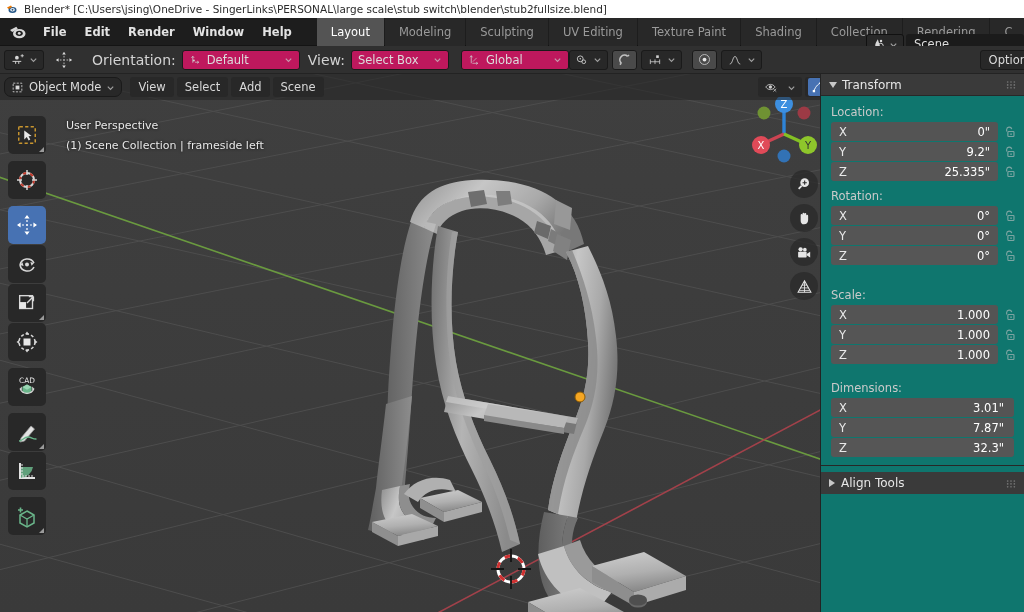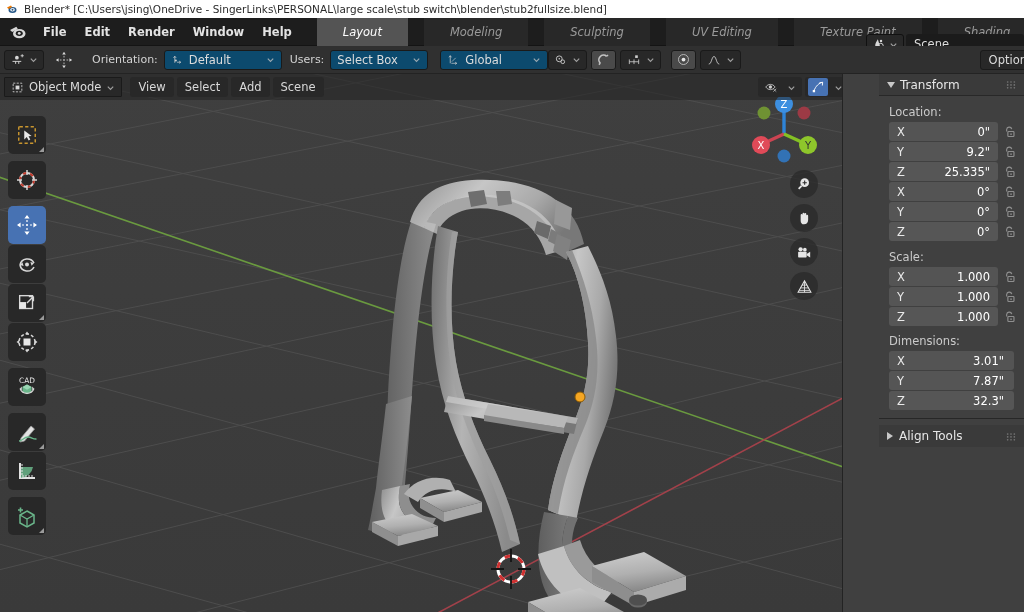--- a/index.html
+++ b/index.html
@@ -33,23 +33,23 @@
     display: flex; align-items: center;
     border-bottom: 1px solid #141414;
   }
   .tb-logo { width: 20px; height: 20px; margin: 0 6px 0 8px; flex: none; }
   .menu-item {
     padding: 3px 9px; border-radius: 3px; color: #e3e3e3; font-size: 11.5px;
     cursor: default; white-space: nowrap; font-weight: bold;
   }
   .ws-tabs { display: flex; align-items: stretch; margin-left: 16px; height: 28px; }
   .ws-tab {
-    display: flex; align-items: center; padding: 0 26px;
+    display: flex; align-items: center; padding: 0 14px;
     color: #9a9a9a; font-size: 11.5px; white-space: nowrap;
-    background: #282828; margin-right: 16px; font-style: italic;
+    background: #282828; margin-right: 1px;
   }
   .ws-tab.active { background: #545454; color: #ffffff; }
   .scene-block {
     position: absolute; right: 0; top: 0; height: 28px;
     display: flex; align-items: center; margin-top: 12px;
   }
   .scene-icon-btn {
     display: flex; align-items: center; gap: 3px;
     background: #282828; border: 1px solid #111; border-radius: 3px;
     height: 20px; padding: 0 5px; margin-right: 2px;
@@ -68,24 +68,24 @@
     border-bottom: 1px solid #232323;
   }
   .tsbtn {
     display: flex; align-items: center; gap: 4px;
     background: #282828; border: 1px solid #1a1a1a; border-radius: 3px;
     height: 20px; padding: 0 5px; margin-right: 4px;
     color: #dcdcdc; font-size: 11px; white-space: nowrap;
   }
   .tsbtn.flat { background: transparent; border-color: transparent; }
   .tsbtn.toggled { background: #4a4a4a; }
-  .ts-label { color: #d3d3d3; font-size: 11px; margin: 0 6px 0 8px; white-space: nowrap; }
+  .ts-label { color: #d3d3d3; font-size: 14px; margin: 0 6px 0 8px; white-space: nowrap; }
   .ts-dropdown {
     display: flex; align-items: center; gap: 5px;
-    background: #0c4a6e; border: 1px solid #1a1a1a; border-radius: 3px;
+    background: #be185d; border: 1px solid #1a1a1a; border-radius: 3px;
     height: 20px; padding: 0 6px; color: #dcdcdc; font-size: 11.5px;
     white-space: nowrap;
   }
   .chev { width: 9px; height: 9px; flex: none; opacity: .75; }
   .spacer { flex: 1 1 auto; }
   .options-btn {
     background: #282828; border: 1px solid #1a1a1a; border-radius: 3px;
     height: 20px; display: flex; align-items: center; padding: 0 8px;
     color: #dcdcdc; font-size: 11.5px; margin-right: -16px;
   }
@@ -100,21 +100,21 @@
 
   
   .vp-header {
     position: absolute; left: 0; top: 0; width: 1024px; height: 26px;
     display: flex; align-items: center; padding: 0 4px;
     background: rgba(35,35,35,0.55);
     z-index: 20;
   }
   .mode-btn {
     display: flex; align-items: center; gap: 5px;
-    background: #282828; border: 1px solid #1a1a1a; border-radius: 1px;
+    background: #282828; border: 1px solid #1a1a1a; border-radius: 7px;
     height: 20px; padding: 0 6px; color: #dcdcdc; font-size: 11.5px;
   }
   .vp-menu {
     padding: 3px 8px; border-radius: 3px; color: #d8d8d8; font-size: 11.5px;
     background: #282828; margin-left: 3px;
   }
   .vp-right-group { display: flex; align-items: center; gap: 3px; }
   .vpg {
     display: flex; align-items: center; gap: 2px;
     background: #282828; border-radius: 3px; height: 20px; padding: 0 3px;
@@ -162,27 +162,26 @@
     display: flex; flex-direction: column; gap: 6px; align-items: center;
   }
   .nav-btn {
     width: 28px; height: 28px; border-radius: 50%;
     background: rgba(40,40,40,0.72);
     display: flex; align-items: center; justify-content: center;
   }
 
   
   .npanel {
-    position: absolute; right: 0; top: 74px; width: 182px; height: 538px;
-    background: #404040;
+    position: absolute; right: 0; top: 74px; width: 204px; height: 538px;
+    background: #0f766e;
     border-left: 1px solid #232323;
     z-index: 25;
     overflow: hidden;
     font-size: 11.5px;
-    padding-left: 36px;
   }
   .panel-head {
     height: 22px; display: flex; align-items: center; gap: 5px;
     padding: 0 8px; background: #3a3a3a;
     border-bottom: 1px solid #282828;
     color: #e6e6e6; font-size: 12px;
   }
   .tri { width: 0; height: 0; flex: none; }
   .tri.down { border-left: 4.5px solid transparent; border-right: 4.5px solid transparent; border-top: 6px solid #c8c8c8; }
   .tri.right { border-top: 4.5px solid transparent; border-bottom: 4.5px solid transparent; border-left: 6px solid #c8c8c8; }
@@ -296,21 +295,21 @@
         <path d="M7 18 V6 M7 6 l-2.5 3 M7 6 l2.5 3" stroke="#d0d0d0" stroke-width="1.4" fill="none"></path>
         <circle cx="9" cy="14" r="1.8" fill="#d0d0d0"></circle>
         <path d="M11 17 h7 M18 17 l-3 -2.2 M18 17 l-3 2.2" stroke="#d0d0d0" stroke-width="1.3" fill="none"></path>
       </svg>
       <span style="flex:1">Default</span>
       <svg class="chev" viewBox="0 0 10 10">
           <path d="M2 4 L5 7 L8 4" fill="none" stroke="#c8c8c8" stroke-width="1.3"></path>
         </svg>
     </div>
 
-    <span class="ts-label">Users:</span>
+    <span class="ts-label">View:</span>
     <div class="ts-dropdown" style="width:98px">
       <span style="flex:1">Select Box</span>
       <svg class="chev" viewBox="0 0 10 10">
           <path d="M2 4 L5 7 L8 4" fill="none" stroke="#c8c8c8" stroke-width="1.3"></path>
         </svg>
     </div>
 
     <div class="ts-dropdown" style="width:108px; margin-left:12px">
       <svg width="13" height="13" viewBox="0 0 24 24">
         <path d="M6 19 V5 M6 5 l-2.3 3 M6 5 l2.3 3" stroke="#d0d0d0" stroke-width="1.4" fill="none"></path>
@@ -619,20 +618,24 @@
           <div class="vpg-btn">
             <svg width="15" height="15" viewBox="0 0 24 24">
               <circle cx="12" cy="12" r="8" fill="none" stroke="#c0c0c0" stroke-width="1.3"></circle>
               <path d="M6.5 18 C8 11 13 7 18.5 6.5" fill="none" stroke="#c0c0c0" stroke-width="1.2"></path>
             </svg>
           </div>
         </div>
       </div>
     </div>
 
+    <div class="vp-text">
+      <div>User Perspective</div>
+      <div>(1) Scene Collection | frameside left</div>
+    </div>
 
     <div class="left-tools">
       <div class="lt-group">
         <div class="lt-btn">
           <svg width="22" height="22" viewBox="0 0 24 24">
             <rect x="3" y="3" width="18" height="18" rx="1" fill="none" stroke="#c9962f" stroke-width="1.6" stroke-dasharray="3.5 2.5"></rect>
             <path d="M9 7 L9 17 L11.8 14.3 L13.8 18 L15.6 17 L13.7 13.4 L17 13.2 Z" fill="#e8e8e8"></path>
           </svg>
           <span class="corner"></span>
         </div>
@@ -813,20 +816,21 @@
             <span>25.335"</span>
           </div>
           <svg class="lock" viewBox="0 0 16 16">
             <path d="M4.5 8 V5.5 A3.2 3.2 0 0 1 10.8 5" fill="none" stroke="#c4c4c4" stroke-width="1.4"></path>
             <rect x="6" y="8" width="7.5" height="6.2" rx="1" fill="none" stroke="#c4c4c4" stroke-width="1.4"></rect>
             <rect x="9" y="10.4" width="1.8" height="1.8" fill="#c4c4c4"></rect>
           </svg>
         </div>
       </div>
 
+      <div class="sec-label" style="margin-top:5px">Rotation:</div>
       <div class="field-rows">
         <div class="frow">
           <div class="fval">
             <span class="ax">X</span>
             <span>0°</span>
           </div>
           <svg class="lock" viewBox="0 0 16 16">
             <path d="M4.5 8 V5.5 A3.2 3.2 0 0 1 10.8 5" fill="none" stroke="#c4c4c4" stroke-width="1.4"></path>
             <rect x="6" y="8" width="7.5" height="6.2" rx="1" fill="none" stroke="#c4c4c4" stroke-width="1.4"></rect>
             <rect x="9" y="10.4" width="1.8" height="1.8" fill="#c4c4c4"></rect>
@@ -850,21 +854,21 @@
           </div>
           <svg class="lock" viewBox="0 0 16 16">
             <path d="M4.5 8 V5.5 A3.2 3.2 0 0 1 10.8 5" fill="none" stroke="#c4c4c4" stroke-width="1.4"></path>
             <rect x="6" y="8" width="7.5" height="6.2" rx="1" fill="none" stroke="#c4c4c4" stroke-width="1.4"></rect>
             <rect x="9" y="10.4" width="1.8" height="1.8" fill="#c4c4c4"></rect>
           </svg>
         </div>
       </div>
 
 
-      <div class="sec-label" style="margin-top:6px">Scale:</div>
+      <div class="sec-label" style="margin-top:20px">Scale:</div>
       <div class="field-rows">
         <div class="frow">
           <div class="fval">
             <span class="ax">X</span>
             <span>1.000</span>
           </div>
           <svg class="lock" viewBox="0 0 16 16">
             <path d="M4.5 8 V5.5 A3.2 3.2 0 0 1 10.8 5" fill="none" stroke="#c4c4c4" stroke-width="1.4"></path>
             <rect x="6" y="8" width="7.5" height="6.2" rx="1" fill="none" stroke="#c4c4c4" stroke-width="1.4"></rect>
             <rect x="9" y="10.4" width="1.8" height="1.8" fill="#c4c4c4"></rect>
@@ -887,21 +891,21 @@
             <span>1.000</span>
           </div>
           <svg class="lock" viewBox="0 0 16 16">
             <path d="M4.5 8 V5.5 A3.2 3.2 0 0 1 10.8 5" fill="none" stroke="#c4c4c4" stroke-width="1.4"></path>
             <rect x="6" y="8" width="7.5" height="6.2" rx="1" fill="none" stroke="#c4c4c4" stroke-width="1.4"></rect>
             <rect x="9" y="10.4" width="1.8" height="1.8" fill="#c4c4c4"></rect>
           </svg>
         </div>
       </div>
 
-      <div class="sec-label" style="margin-top:5px">Dimensions:</div>
+      <div class="sec-label" style="margin-top:14px">Dimensions:</div>
       <div class="field-rows dims" style="margin-right:10px">
         <div class="frow">
           <div class="fval">
             <span class="ax">X</span>
             <span>3.01"</span>
           </div>
         </div>
         <div class="frow">
           <div class="fval">
             <span class="ax">Y</span>

